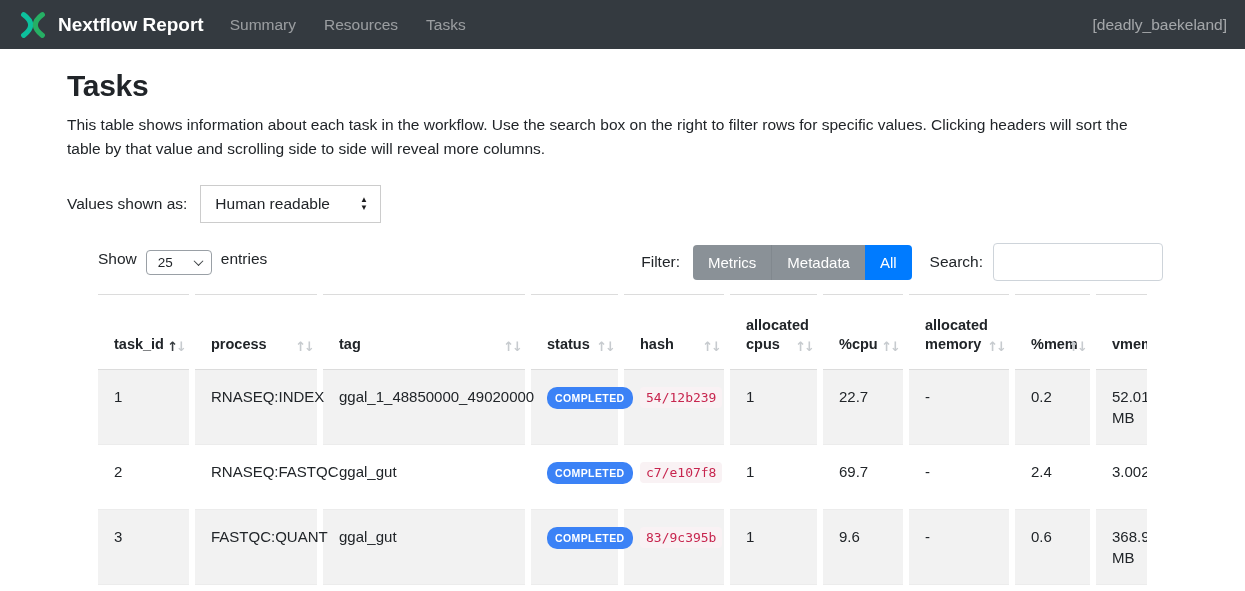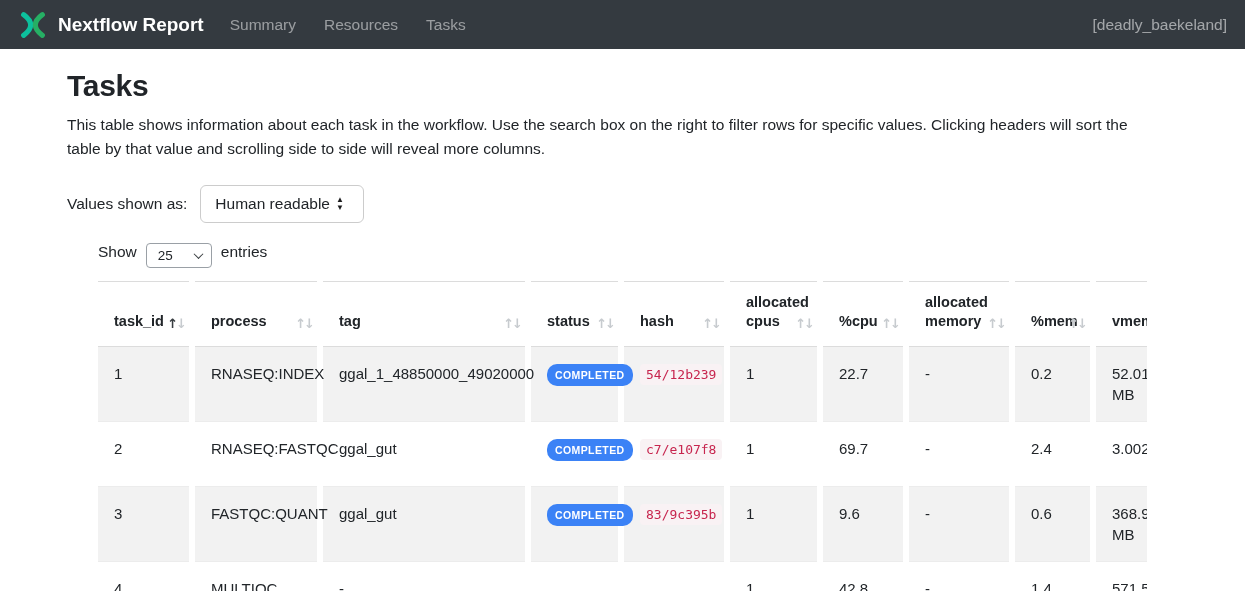--- a/index.html
+++ b/index.html
@@ -14,22 +14,22 @@
   .nav-link { color: rgba(255,255,255,.5); font-size: 15.5px; cursor: pointer; }
   .nav-spacer { flex: 1; }
   .run-name { color: rgba(255,255,255,.55); font-size: 15.5px; }
 
   
   .main { padding: 14px 67px 0; }
   .page-title { font-size: 30px; font-weight: 700; margin: 6px 0 10px; letter-spacing: -0.3px; }
   .page-desc { font-size: 15.5px; line-height: 1.55; max-width: 1098px; margin-bottom: 24px; }
 
   .values-row { display: flex; align-items: center; gap: 13px; font-size: 15.5px; margin-bottom: 20px; text-align: right; }
-  .select-box { display: inline-flex; align-items: center; gap: 6px; border: 1px solid #ccc; border-radius: 6px;
-    padding: 9px 19px 9px 14px; background: #fff; font-size: 15.5px; cursor: pointer; }
+  .select-box { display: inline-flex; align-items: center; gap: 30px; border: 1px solid #ccc; border-radius: 0;
+    padding: 9px 12px 9px 14px; background: #fff; font-size: 15.5px; cursor: pointer; }
   .updown { display: flex; flex-direction: column; gap: 1px; font-size: 8px; line-height: 0.8; color: #1c1c1e; }
 
   
   .table-area { margin-left: 31px; width: 1065px; }
   .controls { display: flex; align-items: center; font-size: 15.5px; margin-bottom: 13px; }
   .show-group { display: flex; gap: 9px; }
   .mini-select { display: inline-flex; align-items: center; gap: 22px; border: 1px solid #9aa0a6; border-radius: 4px;
     padding: 4px 9px 4px 11px; font-size: 13.5px; background: #fff; cursor: pointer; }
   .chevron-down { width: 7px; height: 7px; border-right: 1.6px solid #3c4043; border-bottom: 1.6px solid #3c4043;
     transform: rotate(45deg) translate(-1px,-1px); }
@@ -41,21 +41,21 @@
   .btn + .btn { border-left: 1px solid rgba(0,0,0,.06); }
   .btn.active { background: #007bff; border-left: none; }
   .search-label { margin-left: 8px; }
   .search-input { width: 170px; height: 38px; border: 1px solid #ced4da; border-radius: 4px; padding: 0 10px;
     font-size: 15px; font-family: inherit; outline: none; }
 
   
   .table-clip { width: 1049px; overflow: hidden; }
   table { border-collapse: separate; border-spacing: 6px 0; margin-left: -6px; table-layout: fixed;
     width: 1090px; font-size: 15px; }
-  th { vertical-align: bottom; text-align: left; font-size: 14.5px; font-weight: 700; height: 66px;
+  th { vertical-align: bottom; text-align: left; font-size: 14.5px; font-weight: 700; height: 76px;
     padding: 10px 26px 14px 16px; position: relative; line-height: 1.35; cursor: pointer;
     border-top: 1px solid #dcdcdc; border-bottom: 1px solid #dcdcdc; }
   .sort-icon { position: absolute; right: 4px; bottom: 13px; font-size: 13px; color: #c7cbcf; letter-spacing: -2px;
     font-family: "DejaVu Sans", sans-serif; }
   .sort-icon .up::before { content: "\2191"; }
   .sort-icon .down::before { content: "\2193"; }
   th.sorted-asc .sort-icon .up { color: #383d41; }
   td { vertical-align: top; padding: 16px 16px; height: 65px; line-height: 1.4; }
   td.vmem-cell { padding-right: 4px; }
   tbody tr:nth-child(odd) td { background: #f2f2f2; }
@@ -107,20 +107,30 @@
     <div class="controls">
       <div class="show-group">
         <span>Show</span>
         <div class="mini-select">
           <span>25</span>
           <span class="chevron-down"></span>
         </div>
         <span>entries</span>
       </div>
 
+      <div class="right-controls">
+        <span class="filter-label">Filter:</span>
+        <div class="btn-group">
+          <button class="btn">Metrics</button>
+          <button class="btn">Metadata</button>
+          <button class="btn active">All</button>
+        </div>
+        <span class="search-label">Search:</span>
+        <input class="search-input" type="text" value="" style="">
+      </div>
     </div>
 
     <div class="table-clip">
       <table>
         <colgroup>
           <col style="width:91px">
             <col style="width:122px">
             <col style="width:202px">
             <col style="width:87px">
           <col style="width:100px">

